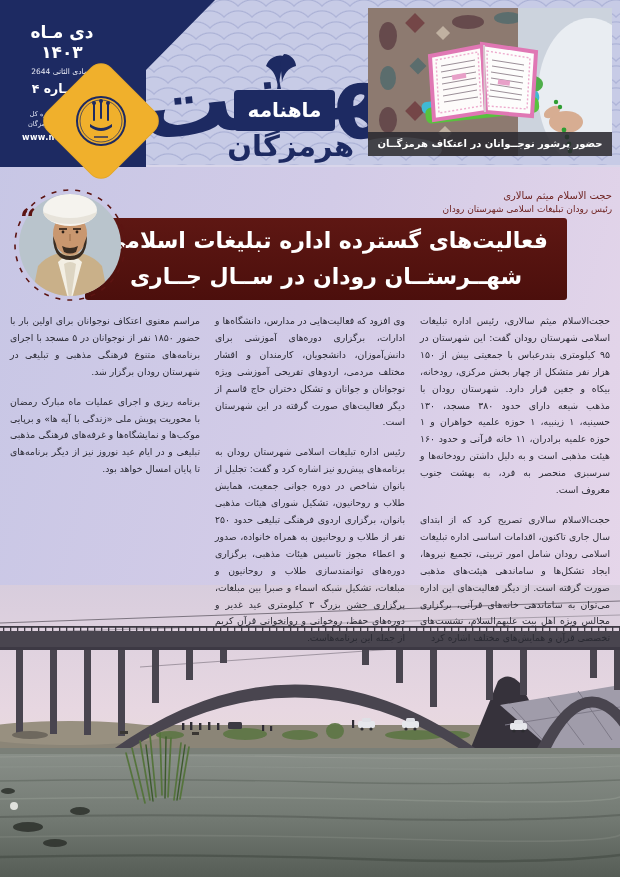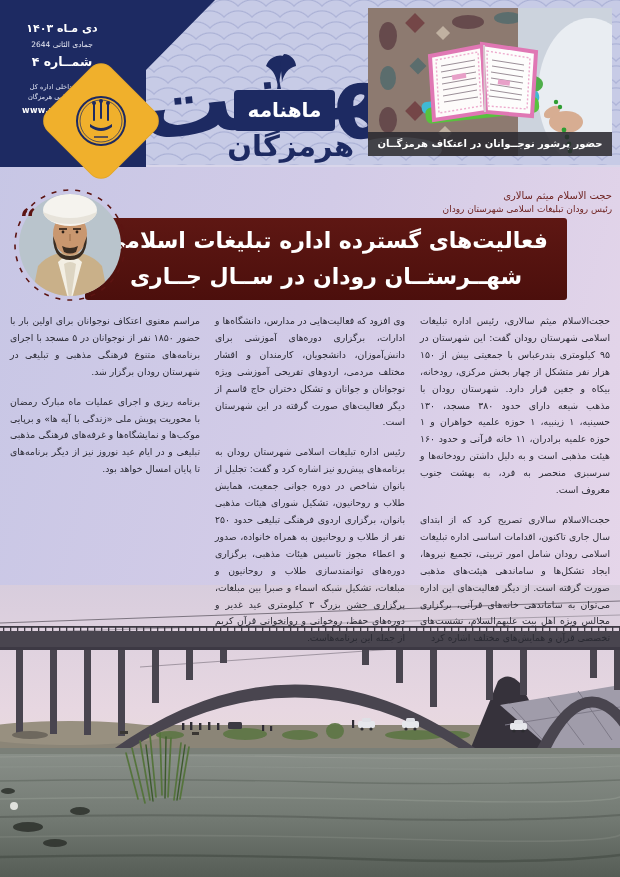--- a/index.html
+++ b/index.html
@@ -11,21 +11,21 @@
     background-color:#c7cbe6;
     background-image:
       radial-gradient(circle at 50% 135%, rgba(148,156,200,0) 54%, rgba(148,156,200,.55) 57%, rgba(148,156,200,0) 61%),
       radial-gradient(circle at 50% 135%, rgba(148,156,200,0) 54%, rgba(148,156,200,.55) 57%, rgba(148,156,200,0) 61%);
     background-size:28px 22px,28px 22px;
     background-position:0 0,14px 11px;
     border-bottom:2px solid #d9d6ea;}
   .navy-block{position:absolute;top:0;left:0;width:620px;height:167px;background:#1d2a62;
     clip-path:polygon(0 0,215px 0,146px 70px,146px 167px,0 167px);}
   .issue-info{position:absolute;top:22px;left:8px;width:108px;color:#fff;text-align:center;direction:rtl;z-index:4;}
-  .issue-month{font-size:11px;font-weight:bold;letter-spacing:1px;}
+  .issue-month{font-size:17px;font-weight:bold;letter-spacing:1px;}
   .issue-hijri{font-size:7.5px;margin-top:5px;color:#e8eaf5;}
   .issue-number{font-size:12.5px;font-weight:bold;margin-top:5px;}
   .issue-org{font-size:6.6px;margin-top:14px;line-height:1.5;color:#dfe3f2;}
   .issue-site{font-size:8.2px;font-weight:bold;margin-top:2px;letter-spacing:.3px;}
   .diamond{position:absolute;top:76px;left:56px;width:90px;height:90px;background:#f0b02c;
     border-radius:14px;transform:rotate(45deg);z-index:5;box-shadow:0 0 0 1px rgba(0,0,0,.05) inset;}
   .diamond-inner{position:absolute;inset:0;transform:rotate(-45deg);display:flex;align-items:center;justify-content:center;}
   .calligraphy{position:absolute;top:34px;left:136px;width:292px;height:135px;z-index:2;
     color:#1d2a62;font-size:92px;font-weight:bold;line-height:120px;text-align:center;
     transform:rotate(-6deg);direction:rtl;pointer-events:none;}

